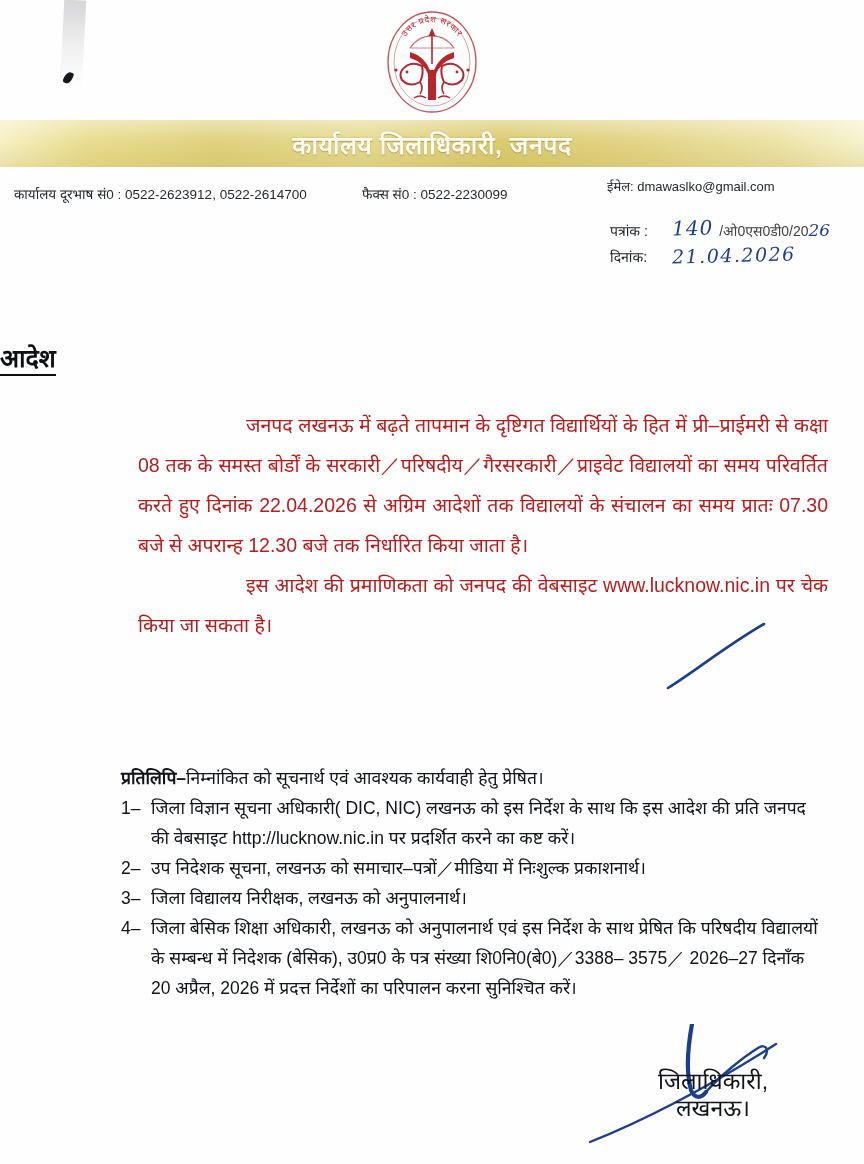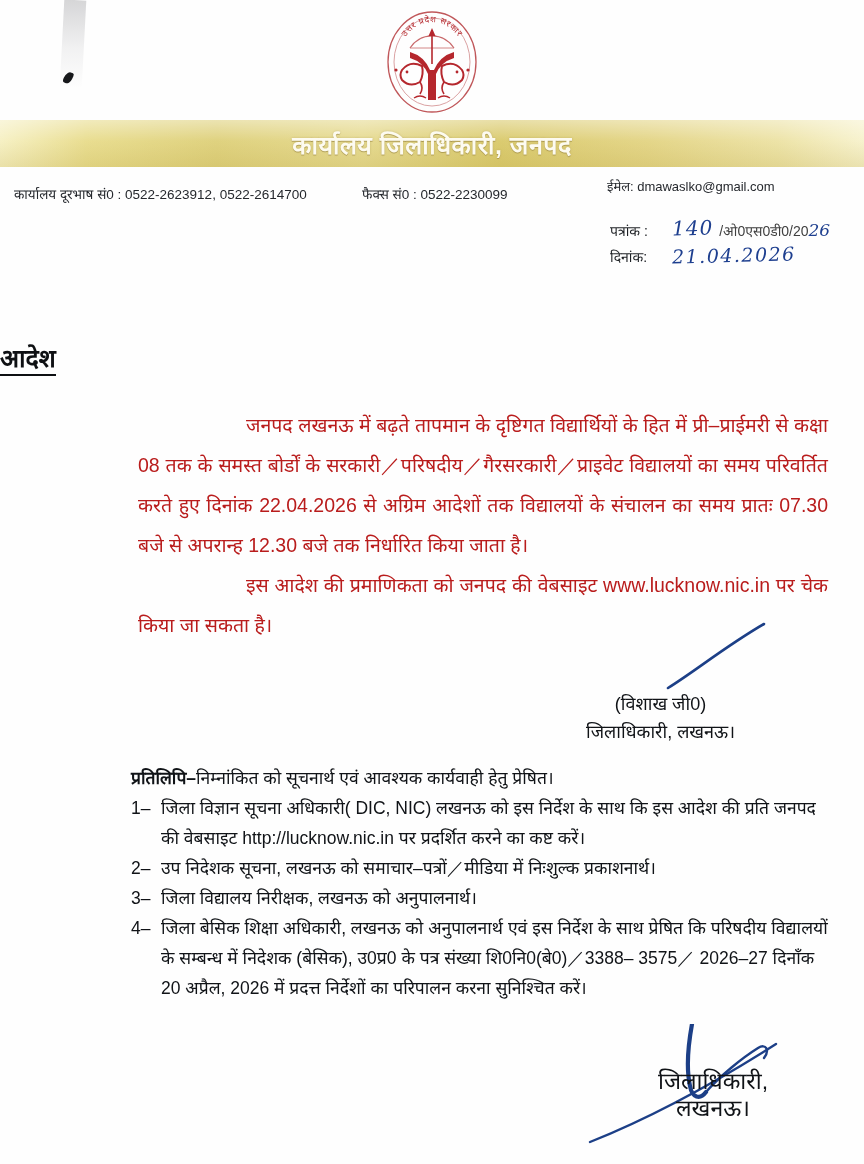--- a/index.html
+++ b/index.html
@@ -224,21 +224,21 @@
     left: 660px;
     top: 620px;
     width: 130px;
     height: 72px;
     pointer-events: none;
   }
 
   
   .copy-block {
     position: absolute;
-    left: 131px;
+    left: 121px;
     top: 763px;
     width: 700px;
     font-size: 17.5px;
     line-height: 30px;
     color: #101317;
   }
   .copy-head {
     margin: 0 0 0 0;
     white-space: nowrap;
   }
@@ -351,24 +351,20 @@
 
   <div class="body-text">
     <p class="indent">जनपद लखनऊ में बढ़ते तापमान के दृष्टिगत विद्यार्थियों के हित में प्री–प्राईमरी से कक्षा 08 तक के समस्त बोर्डों के सरकारी／परिषदीय／गैरसरकारी／प्राइवेट विद्यालयों का समय परिवर्तित करते हुए दिनांक 22.04.2026 से अग्रिम आदेशों तक विद्यालयों के संचालन का समय प्रातः 07.30 बजे से अपरान्ह 12.30 बजे तक निर्धारित किया जाता है।</p>
     <p class="indent">इस आदेश की प्रमाणिकता को जनपद की वेबसाइट  www.lucknow.nic.in पर चेक किया जा सकता है।</p>
   </div>
 
   <svg class="sig-one-stroke" viewBox="0 0 130 72">
     <path d="M 8 68 C 34 52 66 26 104 4" fill="none" stroke="#1c3f87" stroke-width="2.6" stroke-linecap="round"></path>
   </svg>
 
-  <div class="sig-one">
-    <div>(विशाख जी0)</div>
-    <div>जिलाधिकारी, लखनऊ।</div>
-  </div>
 
   <div class="copy-block">
     <p class="copy-head"><b>प्रतिलिपि–</b><span>निम्नांकित को सूचनार्थ एवं आवश्यक कार्यवाही हेतु प्रेषित।</span></p>
     <ul class="copy-list">
       <li>
         <span class="copy-num">1–</span>
         <span class="cont">जिला विज्ञान सूचना अधिकारी( DIC, NIC) लखनऊ को इस निर्देश के साथ कि इस आदेश की  प्रति जनपद की वेबसाइट  http://lucknow.nic.in पर प्रदर्शित करने का कष्ट करें।</span>
       </li>
       <li>
         <span class="copy-num">2–</span>

